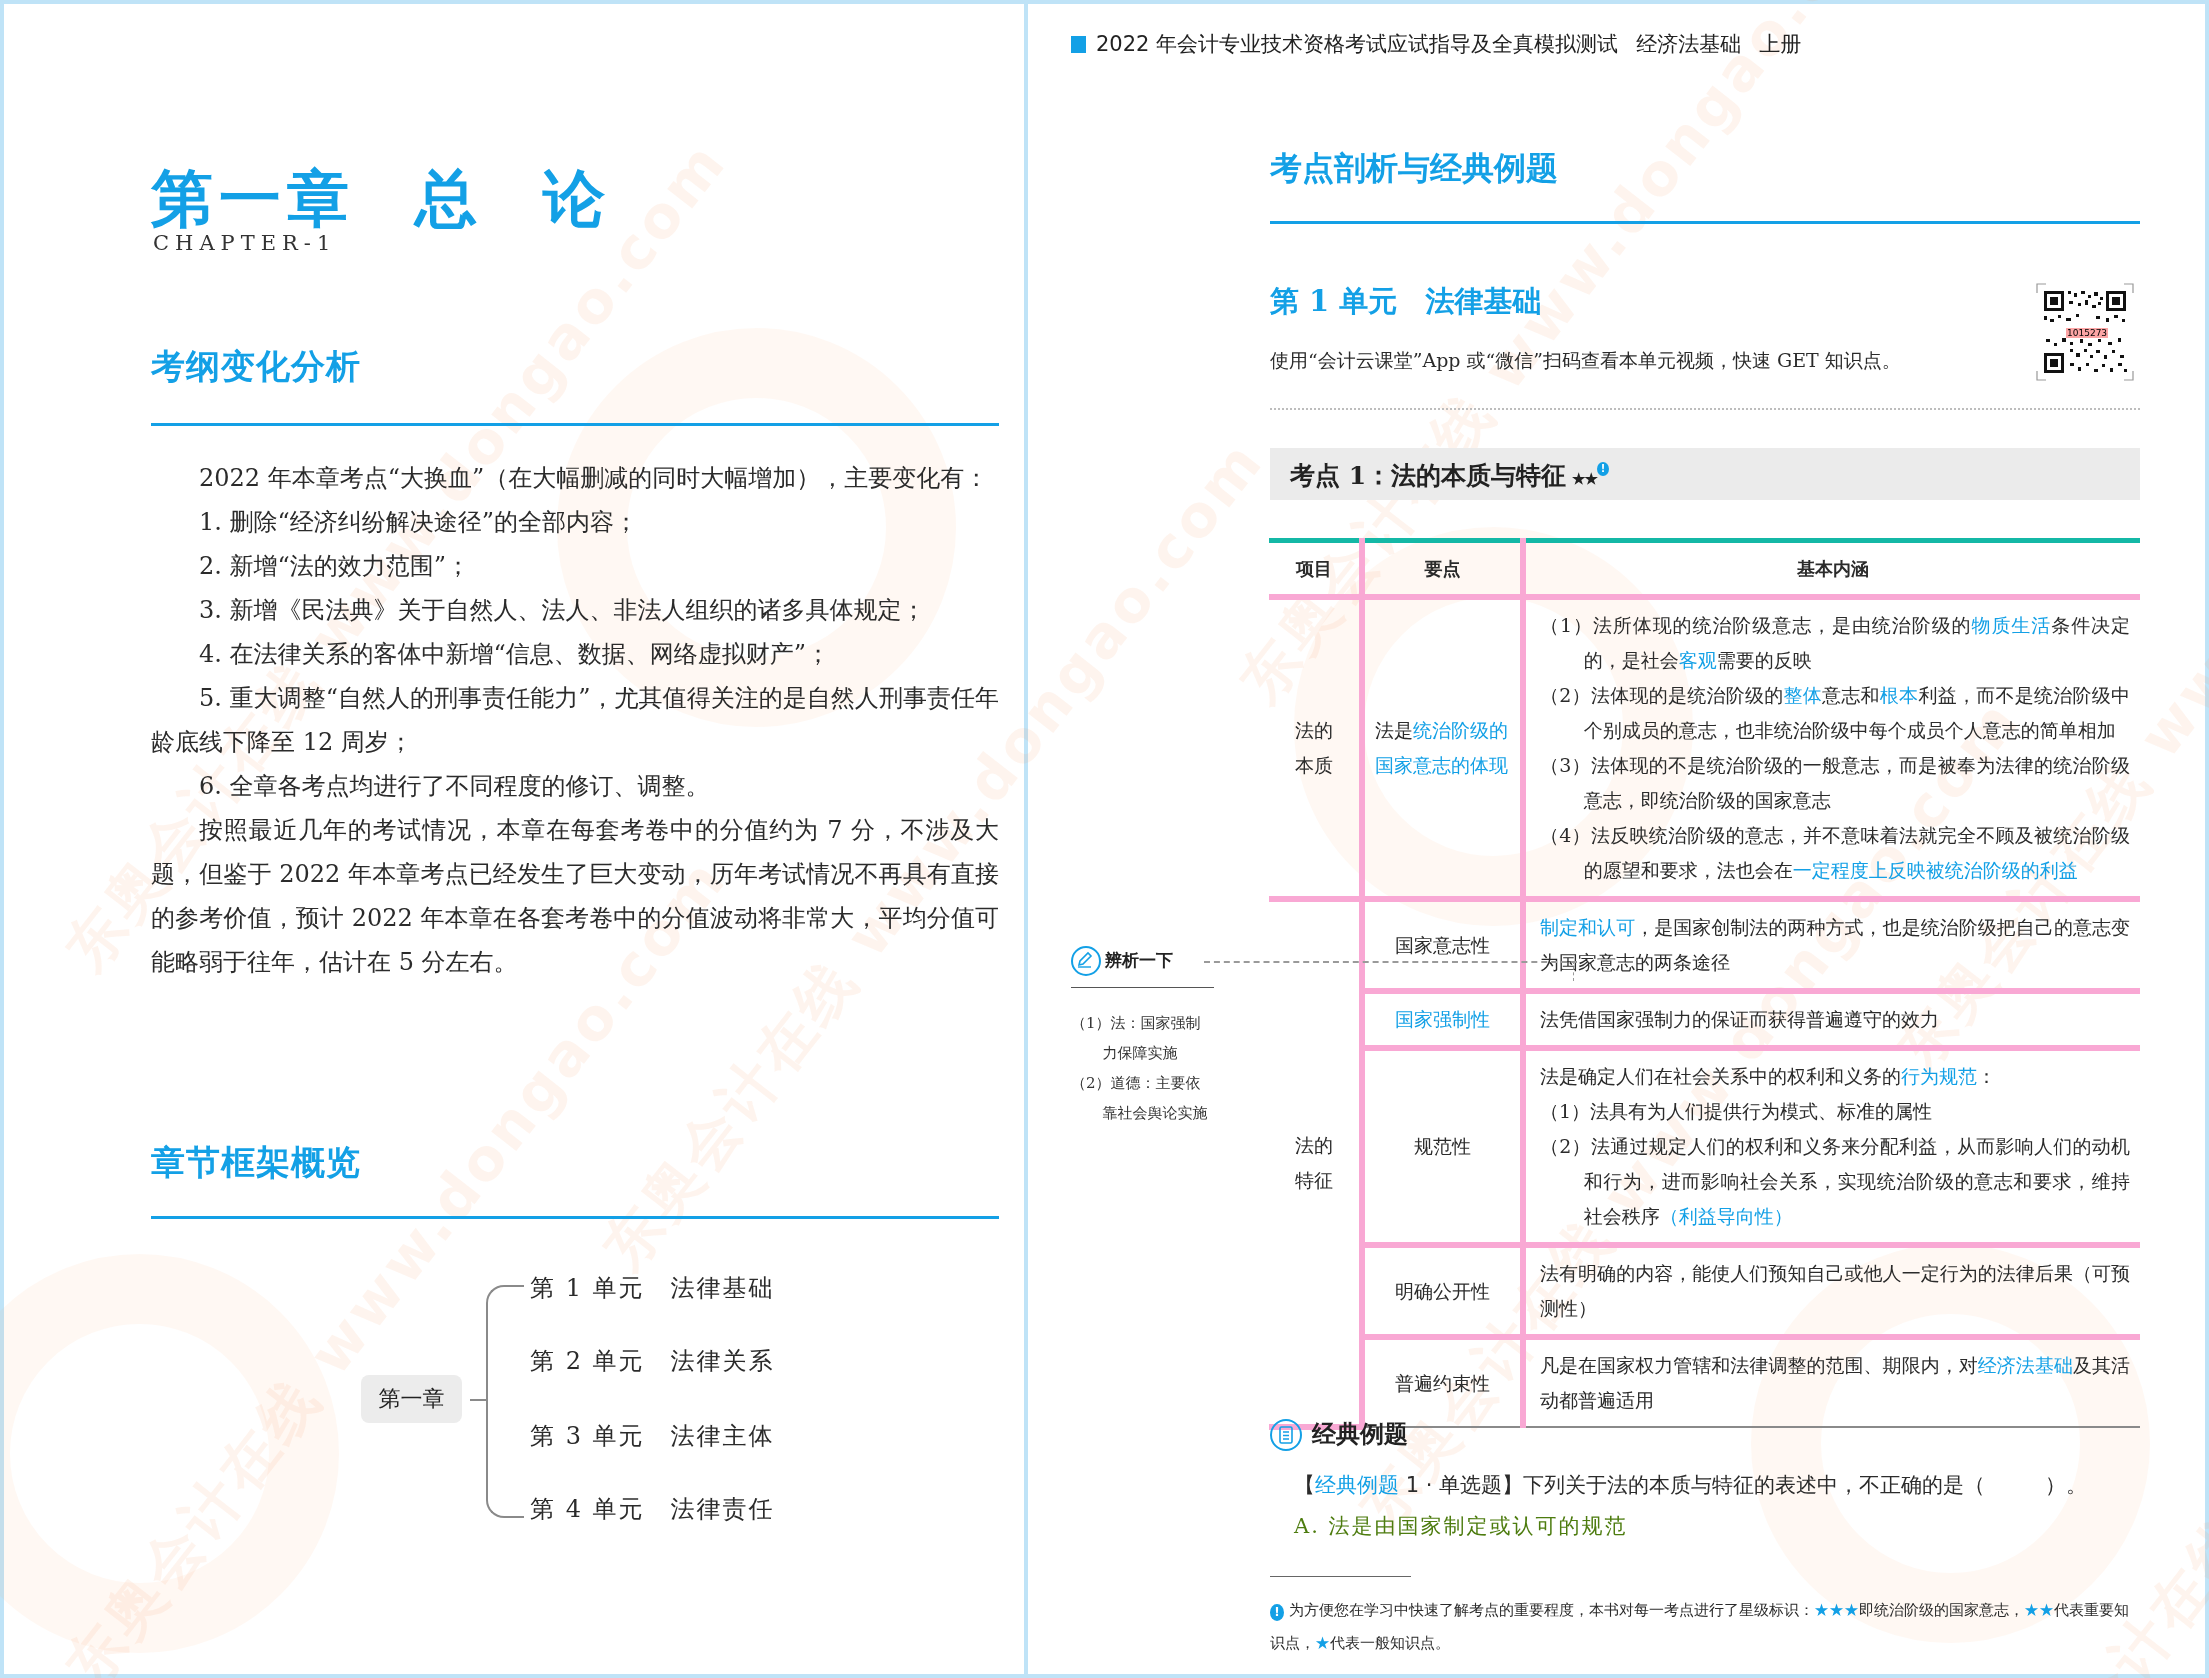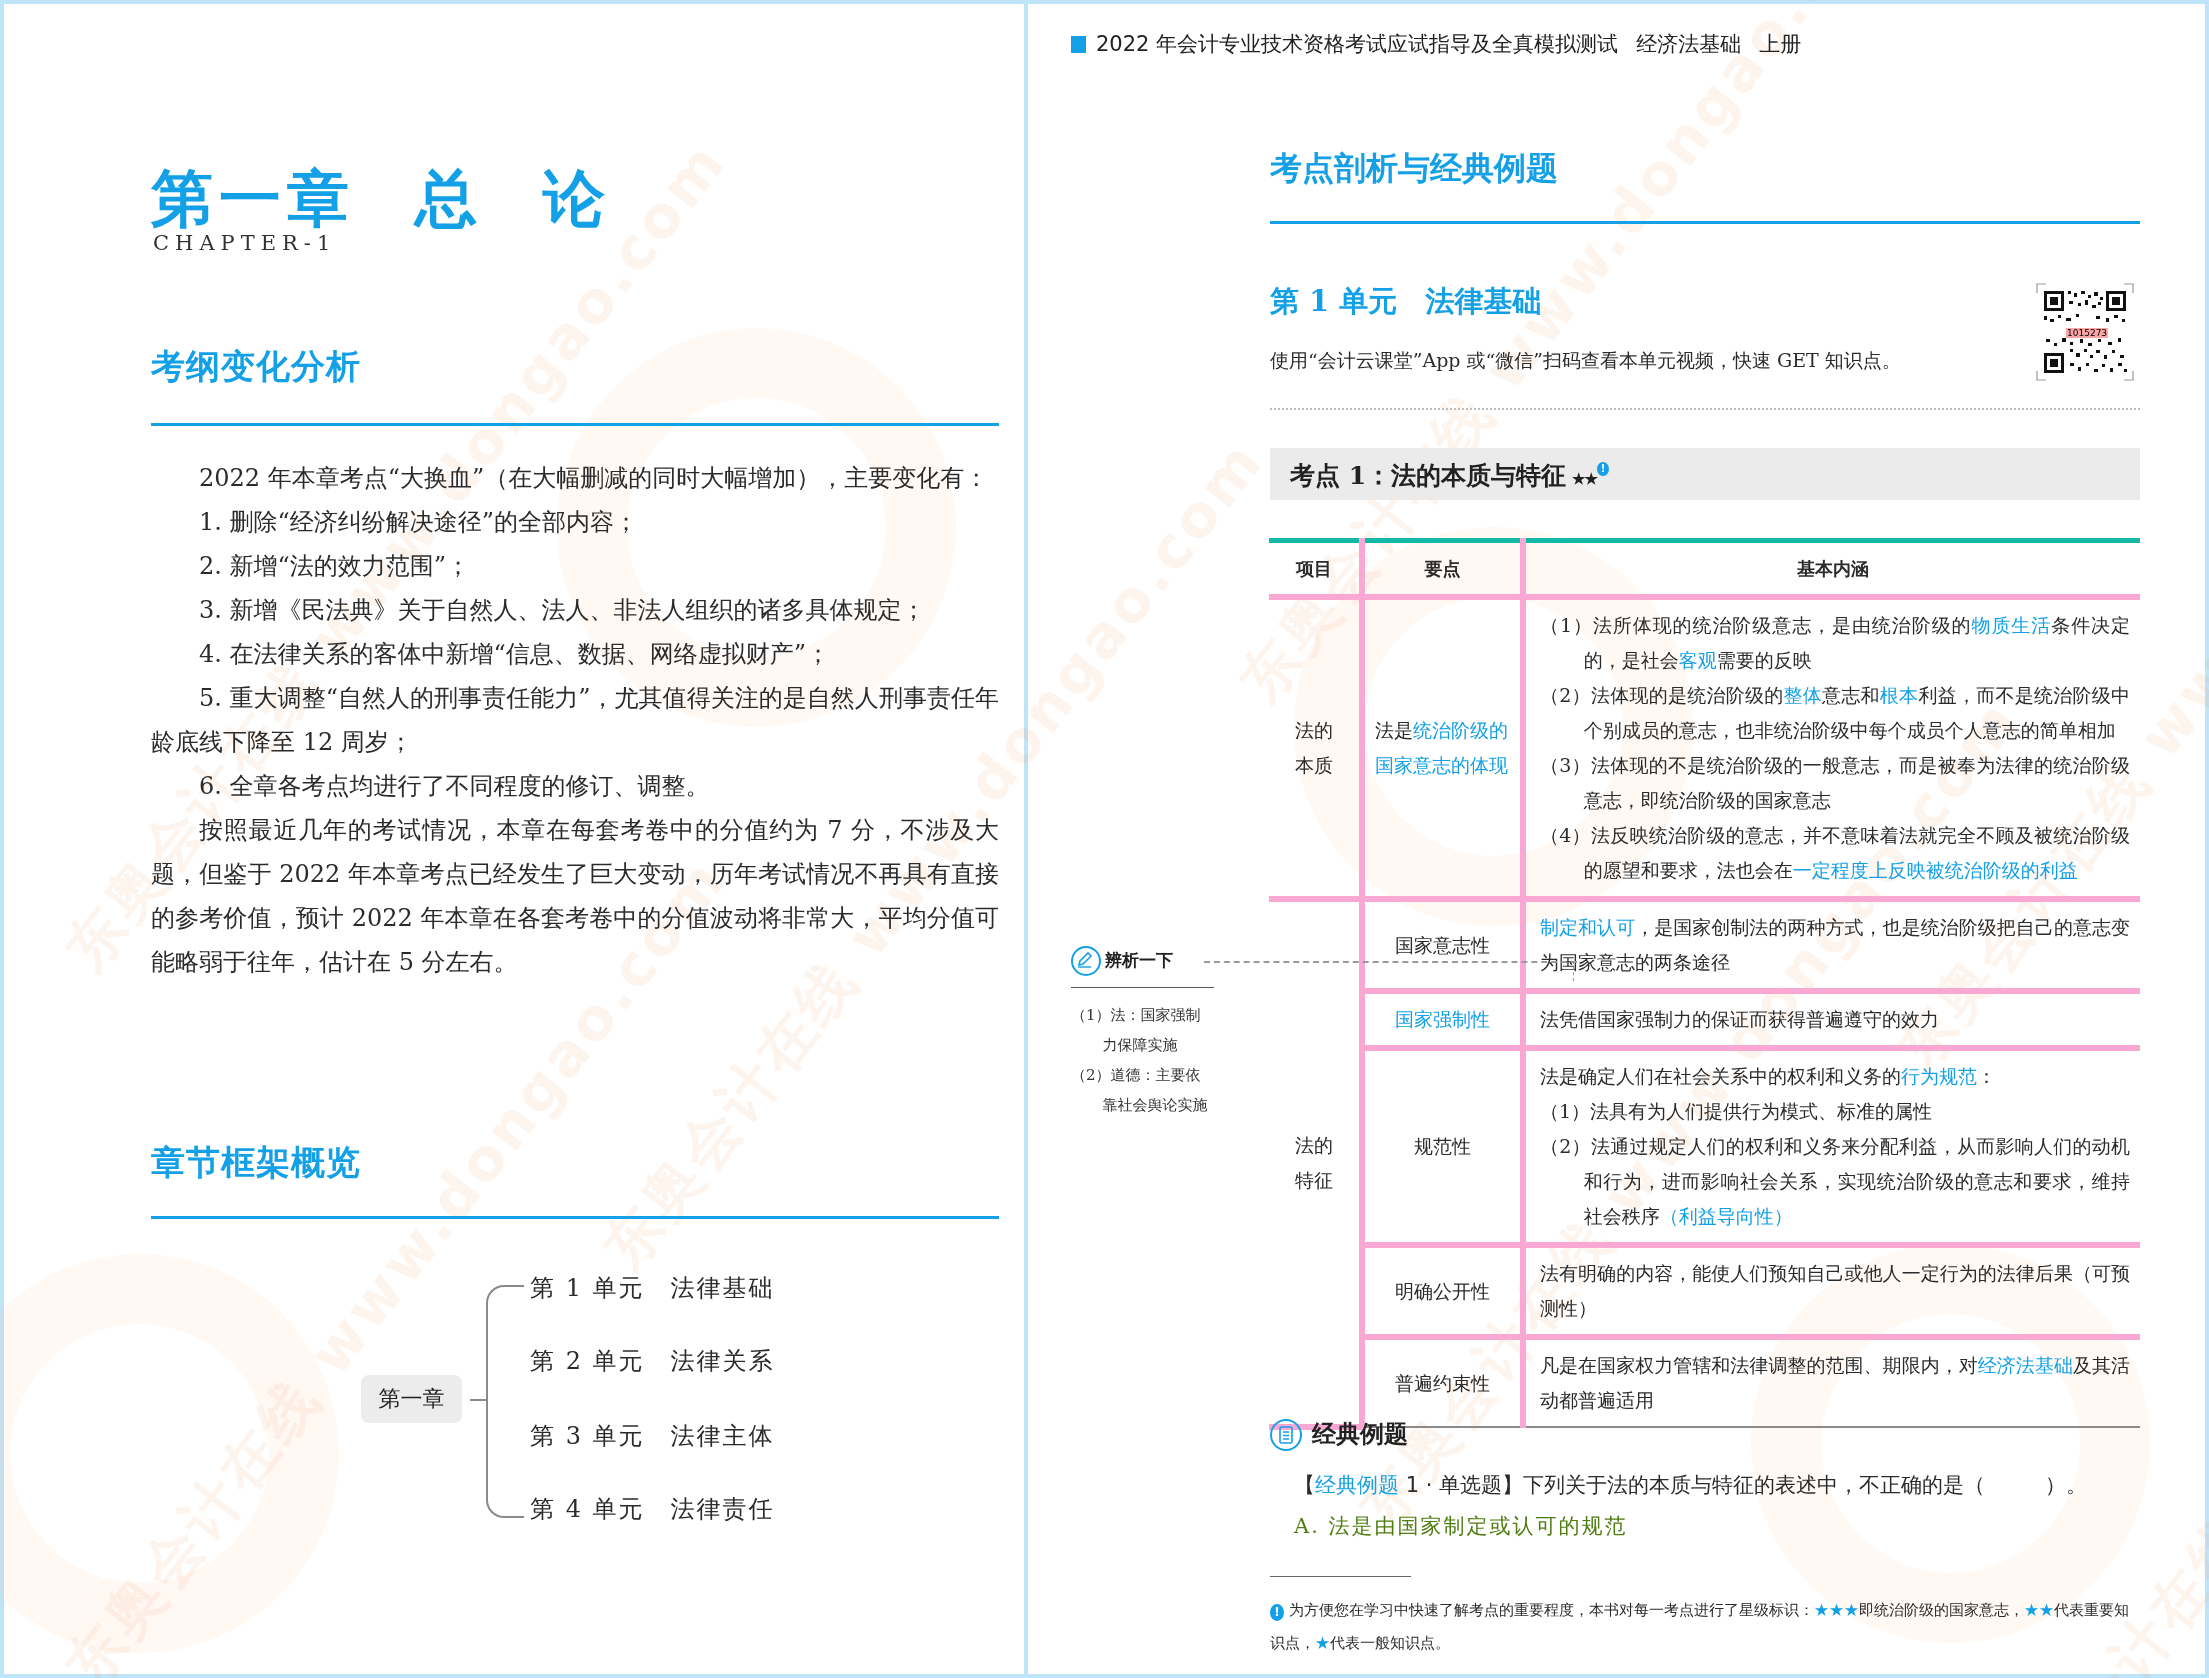--- a/index.html
+++ b/index.html
@@ -81,21 +81,21 @@
   .kp-table td.c3 { padding: 8px 10px 8px 14px; line-height: 35px; text-align: justify; }
   .hl { color: #13a0e6; }
   .li { padding-left: 2.3em; text-indent: -2.3em; }
 
   
   .side-note { position: absolute; left: 1071px; top: 945px; width: 143px; }
   .side-head { font-family: "DejaVu Sans", sans-serif; font-size: 17px; font-weight: bold; color: #222; height: 30px; line-height: 30px; white-space: nowrap; }
   .pen-icon { display: inline-block; width: 26px; height: 26px; border: 2px solid #13a0e6; border-radius: 50%; vertical-align: middle; margin-right: 4px; position: relative; }
   .pen-icon svg { position: absolute; left: 3px; top: 3px; }
   .side-rule { margin-top: 12px; width: 143px; height: 1px; background: #555; }
-  .side-body { margin-top: 12px; font-size: 15px; line-height: 30px; color: #333; }
+  .side-body { margin-top: 20px; font-size: 15px; line-height: 30px; color: #333; }
   .side-body div { padding-left: 2.1em; text-indent: -2.1em; }
   .side-dash { position: absolute; left: 1204px; top: 961px; width: 373px; border-top: 2px dashed #9a9a9a; }
   .side-dash-v { position: absolute; left: 1573px; top: 961px; height: 20px; border-left: 1px dashed #9a9a9a; }
 
   
   .ex-head { position: absolute; left: 1270px; top: 1418px; font-family: "DejaVu Sans", sans-serif; font-size: 24px; font-weight: bold; color: #222; }
   .doc-icon { display: inline-block; width: 28px; height: 28px; border: 2px solid #13a0e6; border-radius: 50%; vertical-align: middle; margin-right: 10px; position: relative; }
   .doc-icon svg { position: absolute; left: 7px; top: 5px; }
   .ex-q { position: absolute; left: 1294px; top: 1471px; width: 846px; font-size: 21px; color: #2b2b2b; }
   .ex-q .tag { font-family: "DejaVu Sans", sans-serif; }

